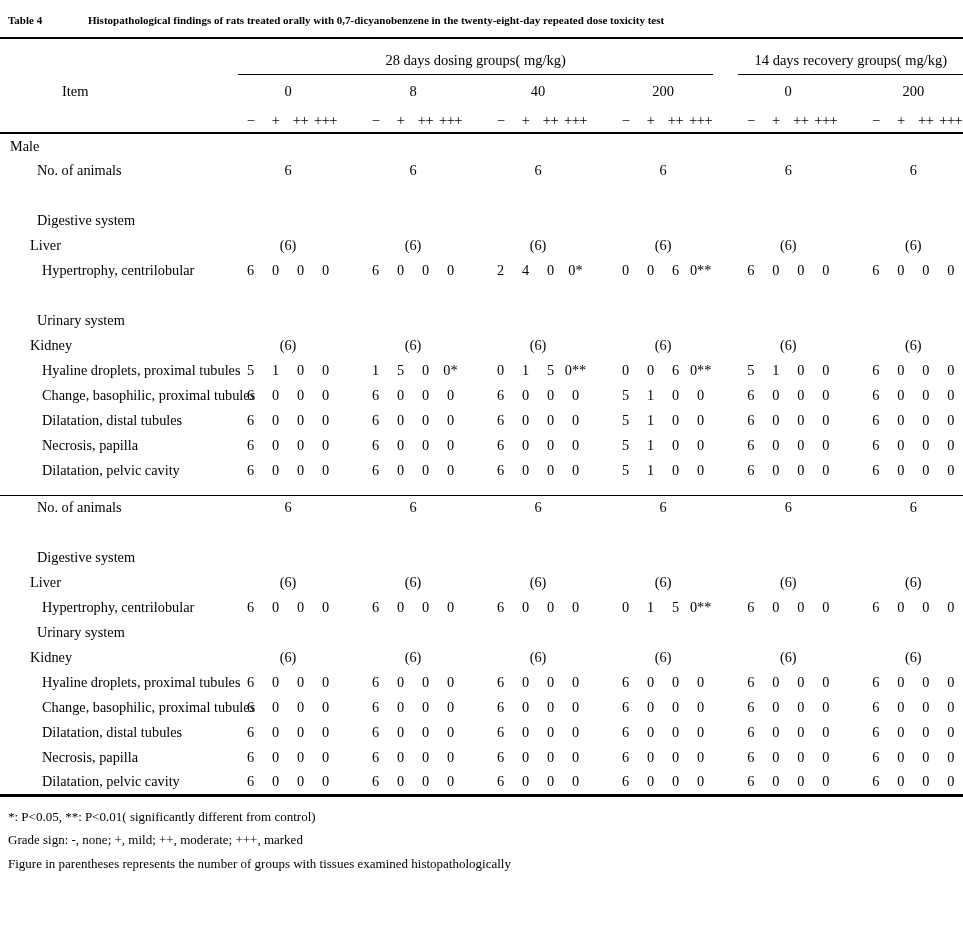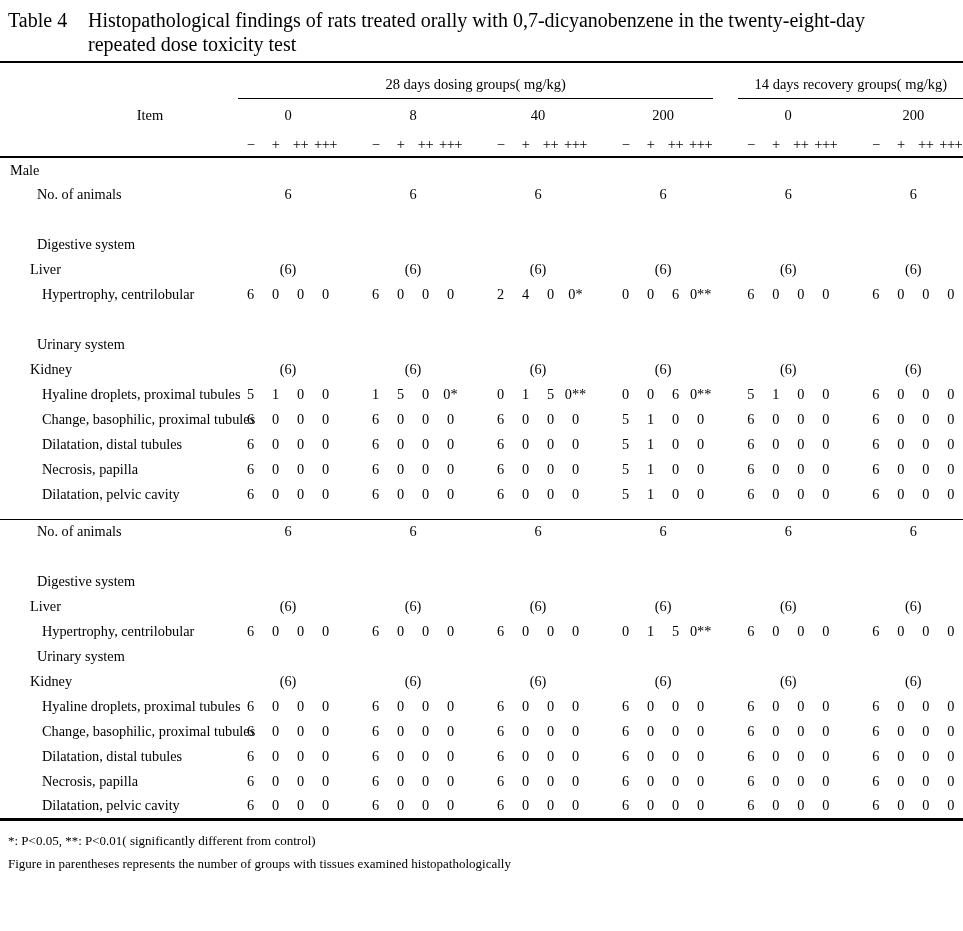--- a/index.html
+++ b/index.html
@@ -10,22 +10,22 @@
     height: 931px;
     background: #ffffff;
     color: #000000;
     font-family: "Liberation Serif", "DejaVu Serif", serif;
     overflow: hidden;
   }
   
   .title-block {
     display: flex;
     padding: 8px 8px 0 8px;
-    font-weight: normal;
-    font-size: 20px;
+    font-weight: bold;
+    font-size: 11px;
     line-height: 24px;
   }
   .tnum { width: 80px; flex: none; }
   .tcap { flex: 1; padding-right: 34px; }
 
   
   table.tbl {
     border-collapse: collapse;
     table-layout: fixed;
     width: 963px;
@@ -40,21 +40,21 @@
   }
   thead td, thead th { font-size: 14.5px; vertical-align: middle; }
   thead tr.hdr-span td, thead tr.hdr-span th { height: 36px; }
   .span-head {
     border-bottom: 1.5px solid #000;
     text-align: center;
     vertical-align: middle;
     padding-top: 8px;
   }
   thead tr.hdr-dose td { height: 35px; }
-  .item-cell { text-align: center; padding-left: 62px; }
+  .item-cell { padding-left: 62px; }
   .dose-cell { text-align: center; vertical-align: middle; }
   thead tr.hdr-sign td { height: 24px; }
   .sign-cell { text-align: center; letter-spacing: -0.5px; }
   thead tr.hdr-sign td { border-bottom: 2.5px solid #000; }
 
   tbody td {
     height: 25px;
     font-size: 14.3px;
     vertical-align: middle;
   }
@@ -661,16 +661,17 @@
           <td class="num-val">6</td>
           <td class="num-val">0</td>
           <td class="num-val">0</td>
           <td class="num-val">0</td>
         </tr>
       </tbody>
   </table>
 
   <div class="footnotes">
     <div>*:  P&lt;0.05, **:  P&lt;0.01( significantly different from control)</div>
+    <div>Grade sign:  -, none; +, mild; ++, moderate; +++, marked</div>
     <div>Figure in parentheses represents the number of groups with tissues examined histopathologically</div>
   </div>
 
 </div>
 
 </body></html>

